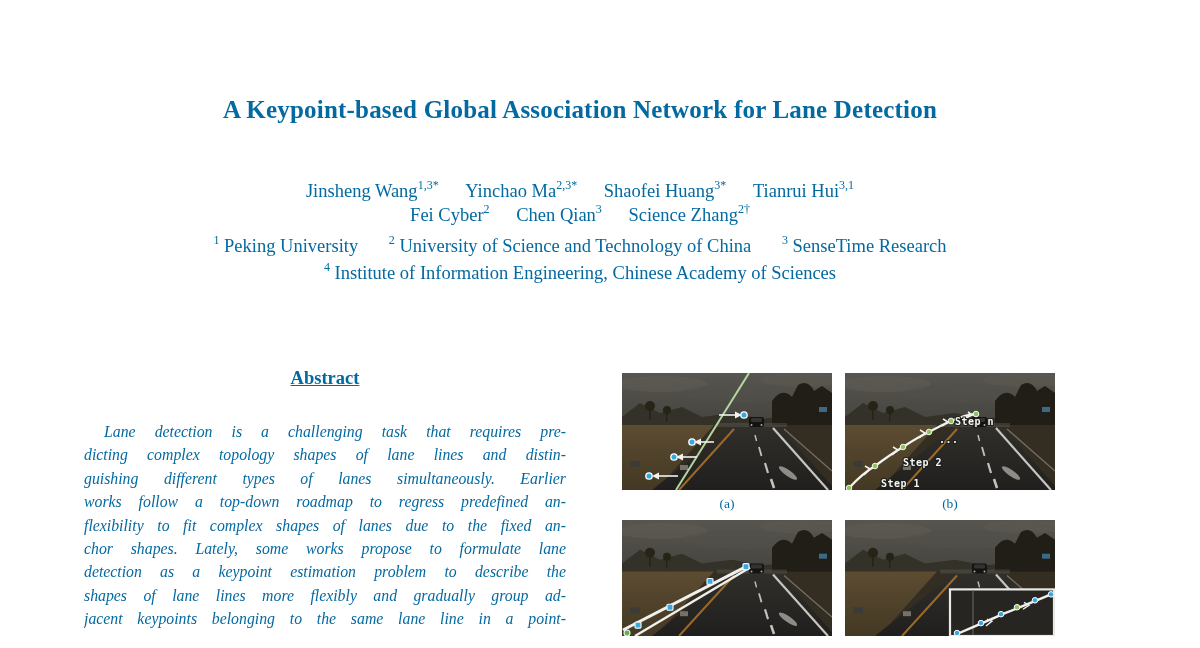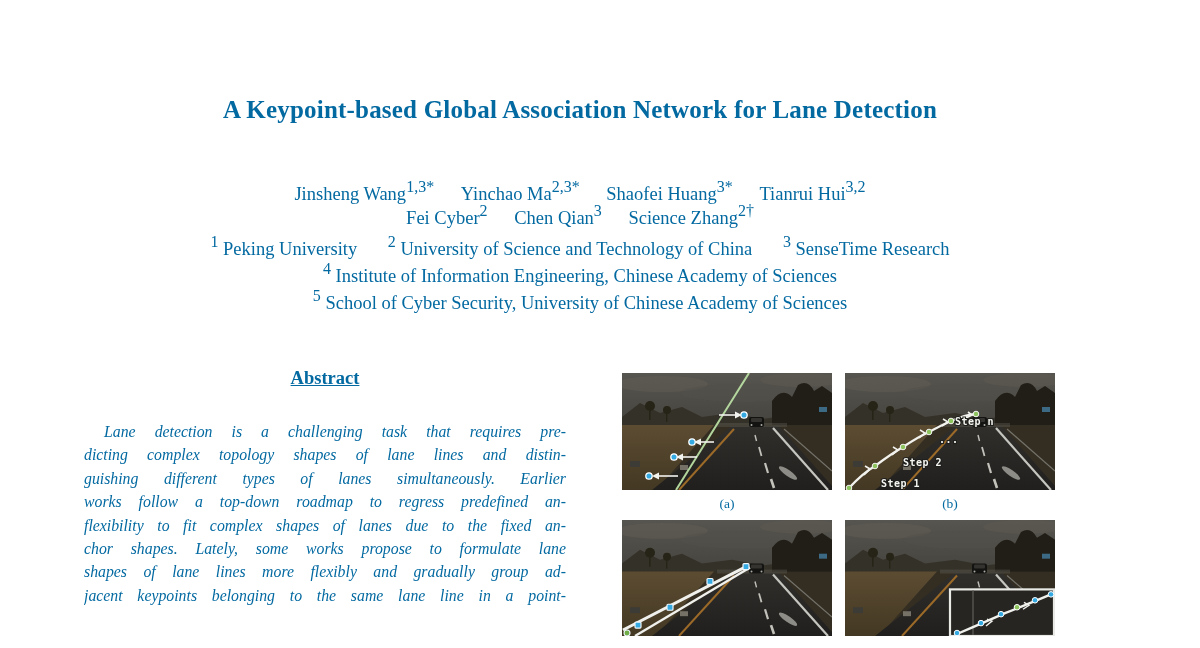--- a/index.html
+++ b/index.html
@@ -7,21 +7,21 @@
         font-family:"Liberation Serif","DejaVu Serif",serif;color:#0369a1;}
   .hdr{position:absolute;left:0;width:1160px;text-align:center;}
   .title{top:96px;font-size:25px;font-weight:bold;letter-spacing:0.2px;}
   .authors1{top:179px;font-size:18.5px;}
   .authors2{top:203px;font-size:18.5px;}
   .aff1{top:234px;font-size:18.5px;}
   .aff2{top:261px;font-size:18.5px;}
   .aff3{top:288px;font-size:18.5px;}
   .author{margin:0 11px;white-space:nowrap;}
   .affitem{margin:0 13px;white-space:nowrap;text-align:center;}
-  sup.s{font-size:16px;position:relative;top:-1px;}
+  sup.s{font-size:12px;position:relative;top:-1px;}
   .abshead{position:absolute;left:84px;top:368px;width:482px;text-align:center;
            font-size:18.5px;font-weight:bold;text-decoration:underline;}
   .abstract{position:absolute;left:84px;top:420px;width:482px;font-style:italic;
             font-size:15.8px;}
   .abs-line{height:23.4px;line-height:23.4px;text-align:justify;text-align-last:justify;
             overflow:hidden;}
   .abs-line.indent{padding-left:20px;}
   .fig-label{position:absolute;width:210px;text-align:center;font-size:13.5px;top:496px;}
   .fl-a{left:622px;} .fl-b{left:845px;}
   .panel{position:absolute;display:block;}
@@ -85,50 +85,48 @@
 </svg>
 
 <div class="page">
 
   <div class="hdr title">A Keypoint-based Global Association Network for Lane Detection</div>
 
   <div class="hdr authors1">
     <span class="author"><span>Jinsheng Wang</span><sup class="s">1,3*</sup></span>
     <span class="author"><span>Yinchao Ma</span><sup class="s">2,3*</sup></span>
     <span class="author"><span>Shaofei Huang</span><sup class="s">3*</sup></span>
-    <span class="author"><span>Tianrui Hui</span><sup class="s">3,2</sup></span>
+    <span class="author"><span>Tianrui Hui</span><sup class="s">3,1</sup></span>
   </div>
 
   <div class="hdr authors2">
     <span class="author"><span>Fei Cyber</span><sup class="s">2</sup></span>
     <span class="author"><span>Chen Qian</span><sup class="s">3</sup></span>
     <span class="author"><span>Science Zhang</span><sup class="s">2†</sup></span>
   </div>
 
   <div class="hdr aff1">
     <span class="affitem"><sup class="s">1</sup> <span>Peking University</span></span>
     <span class="affitem"><sup class="s">2</sup> <span>University of Science and Technology of China</span></span>
     <span class="affitem"><sup class="s">3</sup> <span>SenseTime Research</span></span>
   </div>
   <div class="hdr aff2">
     <span class="affitem"><sup class="s">4</sup> <span>Institute of Information Engineering, Chinese Academy of Sciences</span></span>
-  </div>
-  <div class="hdr aff3">
-    <span class="affitem"><sup class="s">5</sup> <span>School of Cyber Security, University of Chinese Academy of Sciences</span></span>
   </div>
 
   <div class="abshead">Abstract</div>
 
   <div class="abstract">
     <div class="abs-line indent">Lane detection is a challenging task that requires pre-</div>
     <div class="abs-line">dicting complex topology shapes of lane lines and distin-</div>
     <div class="abs-line">guishing different types of lanes simultaneously. Earlier</div>
     <div class="abs-line">works follow a top-down roadmap to regress predefined an-</div>
     <div class="abs-line">flexibility to fit complex shapes of lanes due to the fixed an-</div>
     <div class="abs-line">chor shapes. Lately, some works propose to formulate lane</div>
+    <div class="abs-line">detection as a keypoint estimation problem to describe the</div>
     <div class="abs-line">shapes of lane lines more flexibly and gradually group ad-</div>
     <div class="abs-line">jacent keypoints belonging to the same lane line in a point-</div>
   </div>
 
   <svg class="panel pA" viewBox="0 0 210 117" preserveAspectRatio="none">
     <use href="#scene"></use>
     <line x1="127" y1="0" x2="54" y2="117" stroke="#b9dfa3" stroke-width="2" opacity="0.95"></line>
     <g stroke="#f2f2ee" stroke-width="1.6">
       <line x1="97" y1="42" x2="113" y2="42"></line>
       <line x1="92" y1="69" x2="79" y2="69"></line>

